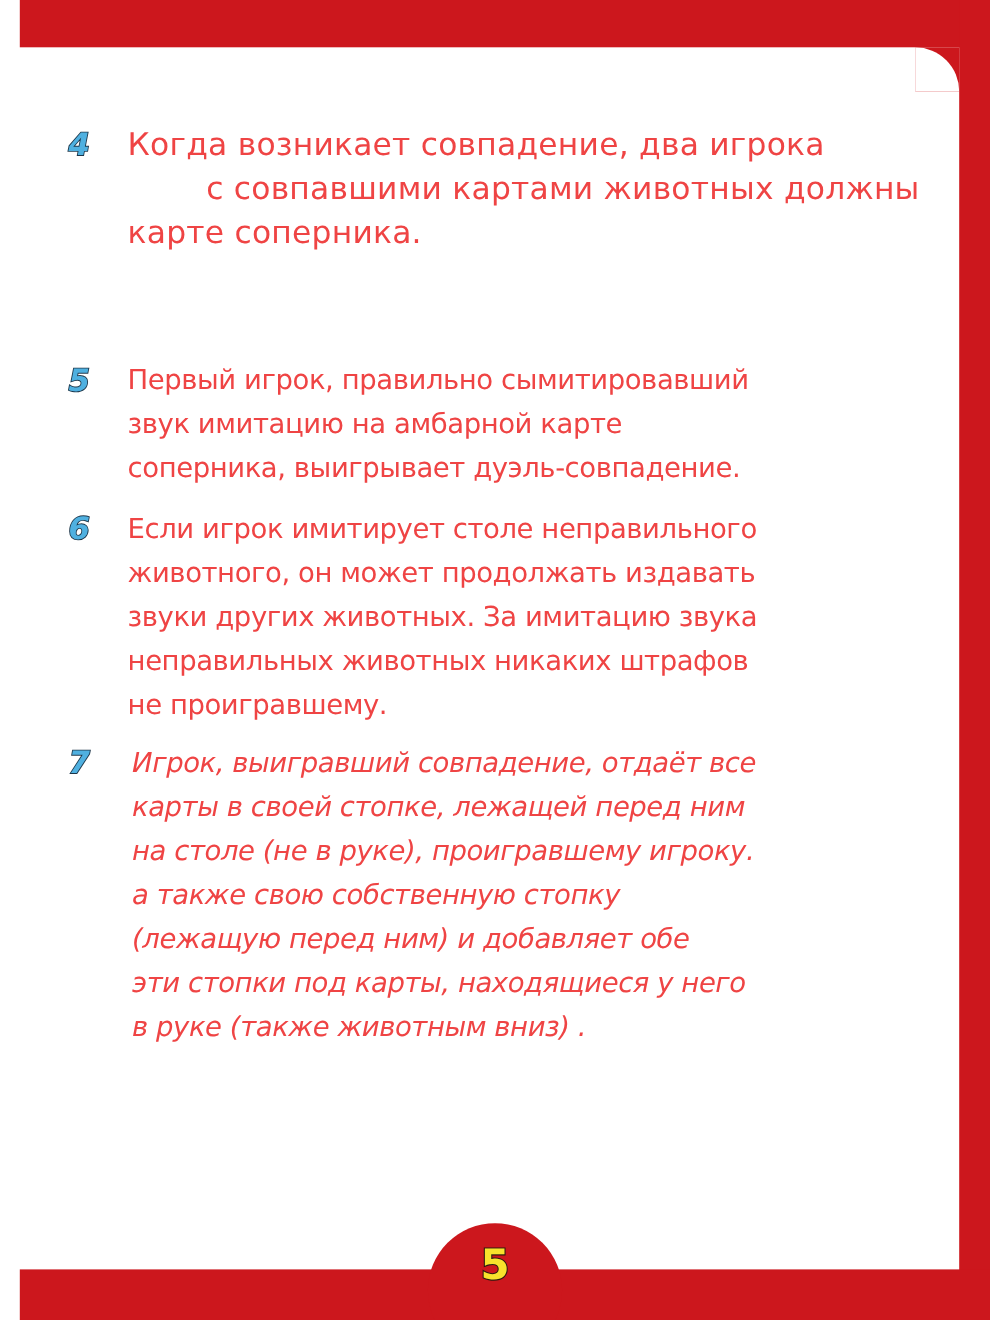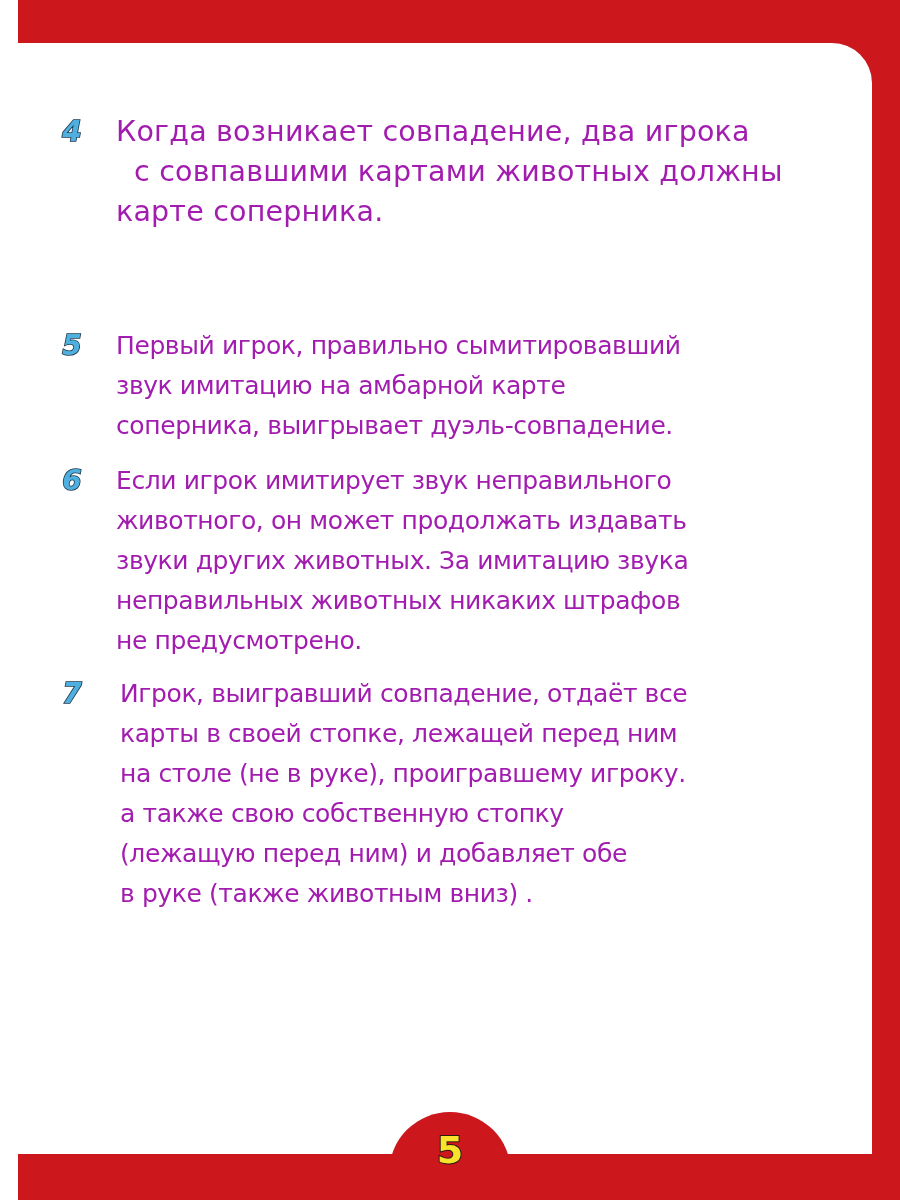--- a/index.html
+++ b/index.html
@@ -45,21 +45,21 @@
     position: absolute; left: 54px; width: 36px; text-align: center;
     font-family: "DejaVu Sans", sans-serif; font-weight: bold; font-size: 28px;
     color: #4fb0e0;
     -webkit-text-stroke: 1.6px #1c3548;
     paint-order: stroke fill;
     font-style: italic;
   }
   .step-text {
     position: absolute; left: 116px; width: 720px;
     font-family: "DejaVu Sans", sans-serif;
-    font-size: 28.5px; line-height: 40px; color: #a21caf;
+    font-size: 28.5px; line-height: 40px; color: #ef4444;
     letter-spacing: 0.2px;
   }
   .step-text .line { display: block; white-space: nowrap; }
   .condensed { font-size: 25px; letter-spacing: -0.4px; }
 </style>
 </head>
 <body>
 
 <div class="frame-top"></div>
 <div class="frame-right"></div>
@@ -67,50 +67,51 @@
 <div class="frame-bottom"></div>
 <div class="page-tab"></div>
 <div class="page-number">5</div>
 
 <div class="steps">
 
   <div class="step" style="top:112px;">
     <div class="step-num" style="top:3px;">4</div>
     <div class="step-text">
       <span class="line">Когда возникает совпадение, два игрока</span>
-      <span class="line" style="padding-left:18px;">с совпавшими картами животных должны</span>
+      <span class="line" style="padding-left:18px;text-align:right;">с совпавшими картами животных должны</span>
       <span class="line">карте соперника.</span>
     </div>
   </div>
 
   <div class="step" style="top:326px;">
     <div class="step-num" style="top:3px;">5</div>
     <div class="step-text condensed">
       <span class="line">Первый игрок, правильно сымитировавший</span>
       <span class="line">звук имитацию на амбарной карте</span>
       <span class="line">соперника, выигрывает дуэль-совпадение.</span>
     </div>
   </div>
 
   <div class="step" style="top:461px;">
     <div class="step-num" style="top:3px;">6</div>
     <div class="step-text condensed">
-      <span class="line">Если игрок имитирует звук неправильного</span>
+      <span class="line">Если игрок имитирует столе неправильного</span>
       <span class="line">животного, он может продолжать издавать</span>
       <span class="line">звуки других животных. За имитацию звука</span>
       <span class="line">неправильных животных никаких штрафов</span>
-      <span class="line">не предусмотрено.</span>
+      <span class="line">не проигравшему.</span>
     </div>
   </div>
 
   <div class="step" style="top:674px;">
     <div class="step-num" style="top:3px;">7</div>
-    <div class="step-text condensed" style="left:120px;">
+    <div class="step-text condensed" style="left:120px;font-style:italic;">
       <span class="line">Игрок, выигравший совпадение, отдаёт все</span>
       <span class="line">карты в своей стопке, лежащей перед ним</span>
       <span class="line">на столе (не в руке), проигравшему игроку.</span>
       <span class="line">а также свою собственную стопку</span>
       <span class="line">(лежащую перед ним) и добавляет обе</span>
+      <span class="line">эти стопки под карты, находящиеся у него</span>
       <span class="line">в руке (также животным вниз) .</span>
     </div>
   </div>
 
 </div>
 
 </body></html>

